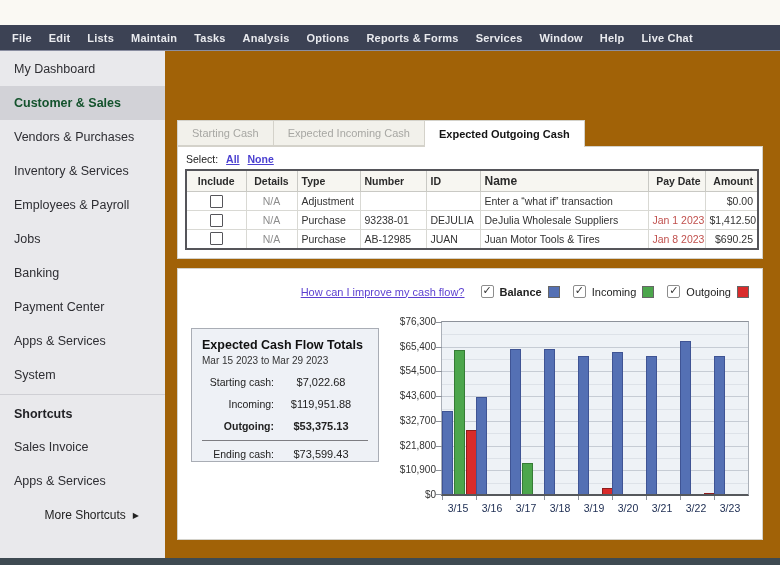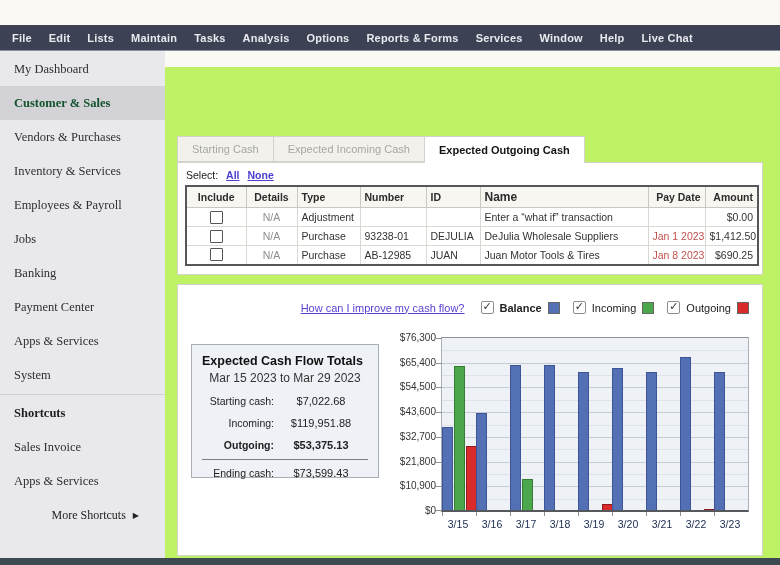--- a/index.html
+++ b/index.html
@@ -13,30 +13,30 @@
   .logo-circle { position:absolute; left:7px; top:4px; width:19px; height:19px; background:#fff; border-radius:50%;
     font-size:10px; font-weight:bold; color:#111; display:flex; align-items:center; justify-content:center; }
   .status-dot { position:absolute; left:3px; top:19px; width:5px; height:5px; background:#2ecc40; border-radius:50%; }
 
   
   .menubar { position:absolute; left:0; top:25px; width:780px; height:26px; background:#3c4254;
     border-bottom:1px solid #8a8ea1; display:flex; align-items:center; padding-left:12px; gap:17px; }
   .menubar span { color:#e9eaee; font-size:11px; font-weight:600; letter-spacing:.2px; cursor:default; white-space:nowrap; }
 
   
-  .sidebar { position:absolute; left:0; top:51px; width:165px; bottom:7px; background:#e9e9ec; padding-top:1px;font-family:Liberation Serif, serif; }
+  .sidebar { position:absolute; left:0; top:51px; width:165px; bottom:7px; background:#e9e9ec; padding-top:1px; }
   .side-item { height:34px; display:flex; align-items:center; padding-left:14px; font-size:12.5px; color:#2e2e33; cursor:pointer; }
   .side-item.selected { background:#d2d2d7; font-weight:bold; color:#14532d; }
   .side-divider { height:1px; background:#cfcfd4; margin:2px 0; }
   .side-header { height:33px; display:flex; align-items:center; padding-left:14px; font-size:12.5px; font-weight:bold; color:#1f1f23; }
   .more-shortcuts { height:34px; display:flex; align-items:center; justify-content:flex-end; padding-right:26px; font-size:12px; color:#222; cursor:pointer; gap:7px; }
   .more-shortcuts .arrow { font-size:8px; color:#222; }
 
   
-  .main { position:absolute; left:165px; top:51px; right:0; bottom:7px; background:#bef264;margin-top:16px; }
+  .main { position:absolute; left:165px; top:51px; right:0; bottom:7px; background:#a16207; }
 
   
   .tabs { position:absolute; left:12px; top:69px; display:flex; height:27px; z-index:3; }
   .tab { height:26px; padding:0 14px; display:flex; align-items:center; font-size:11px; color:#a7a7a3;
     background:#f2f1eb; border:1px solid #d4d2ca; border-right:none; cursor:pointer; white-space:nowrap; }
   .tab:last-child { border-right:1px solid #d4d2ca; }
   .tab.active { background:#ffffff; color:#141414; font-weight:bold; height:27px; border-bottom:none;
     border-right:1px solid #d4d2ca; }
 
   .panel { position:absolute; background:#fff; border:1px solid #d4d2ca; }
@@ -66,21 +66,21 @@
   .legend-cb { width:13px; height:13px; background:#fff; border:1px solid #8d8d8d; border-radius:2px; position:relative; cursor:pointer; }
   .legend-cb.checked::after { content:"✓"; position:absolute; left:1px; top:-2px; font-size:11px; color:#333; }
   .legend-label { font-size:11px; color:#222; white-space:nowrap; }
   .legend-label.bold { font-weight:bold; }
   .swatch { width:12px; height:12px; border:1px solid #666; }
 
   
   .totals-box { position:absolute; left:13px; top:59px; width:188px; height:134px; background:#eef1f6;
     border:1px solid #a9adb5; padding:9px 10px 0 10px; }
   .totals-title { font-size:12.5px; font-weight:bold; color:#111; }
-  .totals-range { font-size:12px; color:#333; margin-top:3px;text-align:center; }
+  .totals-range { font-size:10px; color:#333; margin-top:3px; }
   .totals-row { display:grid; grid-template-columns:72px 1fr; margin-top:10px; font-size:10.5px; color:#222; }
   .totals-row .tl { text-align:right; } .totals-row .tv { text-align:center; font-size:11px; }
   .totals-row.bold { font-weight:bold; }
   .totals-hr { height:1px; background:#7d7d82; margin:8px 0 0 0; }
   .totals-row.ending { margin-top:7px; }
 
   
   .chart { position:absolute; left:193px; top:52px; width:383px; height:200px; }
   .ylabels { position:absolute; left:0; top:0; width:65px; height:175px; }
   .ylabel { position:absolute; right:0; transform:translateY(-50%); font-size:10px; color:#333; white-space:nowrap; }

